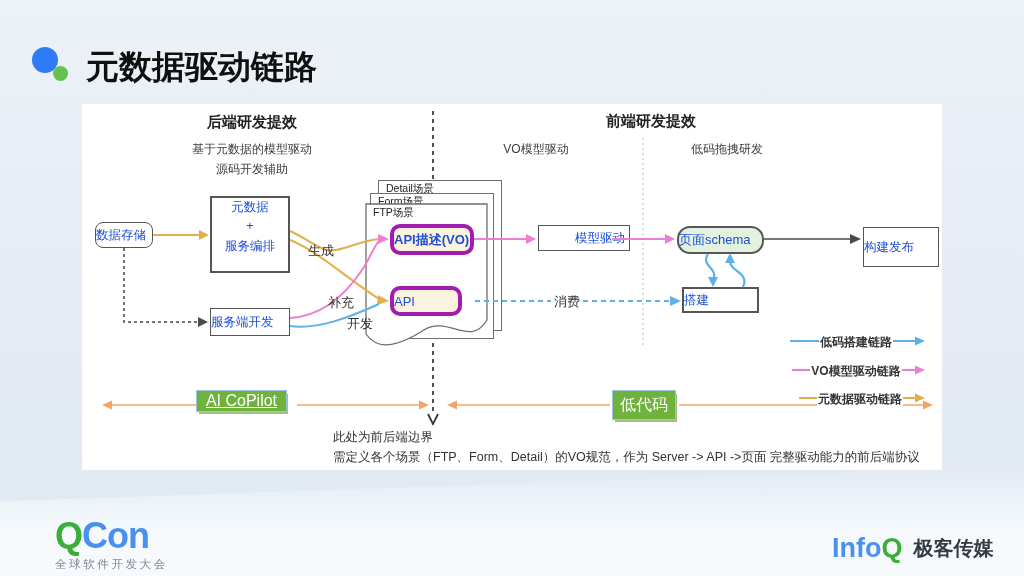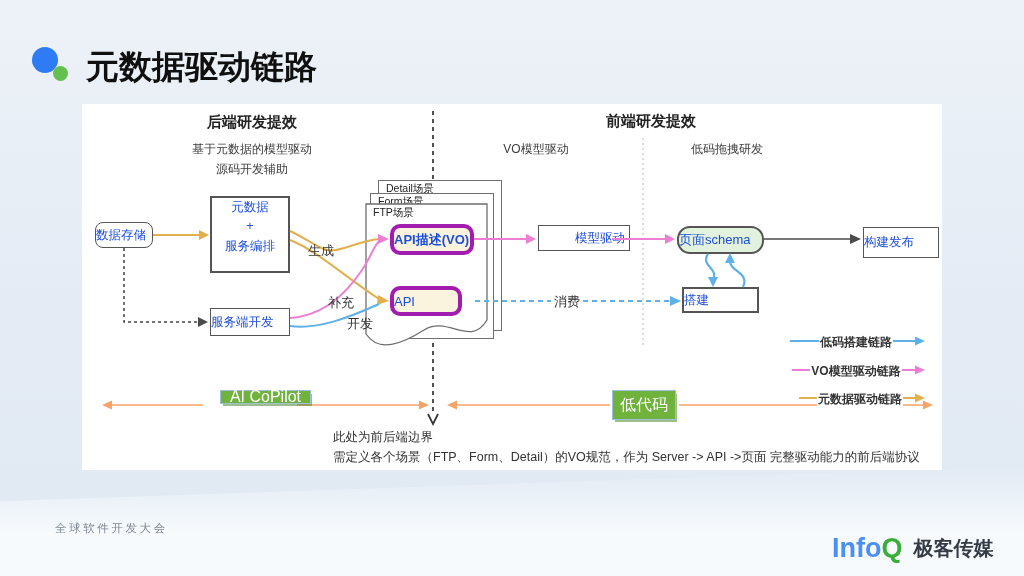--- a/index.html
+++ b/index.html
@@ -94,21 +94,21 @@
   <div>元数据</div>
   <div>+</div>
   <div>服务编排</div>
 </div>
 <div class="abs node" style="left:210px;top:308px;width:80px;height:28px;">服务端开发</div>
 <div class="abs node cream" style="left:390px;top:224px;width:84px;height:31px;font-weight:bold;">API描述(VO)</div>
 <div class="abs node cream" style="left:390px;top:286px;width:72px;height:30px;">API</div>
 <div class="abs node" style="left:538px;top:225px;width:92px;height:26px;padding-left:36px;">模型驱动</div>
 <div class="abs node greenbox" style="left:677px;top:226px;width:87px;height:28px;">页面schema</div>
 <div class="abs node" style="left:682px;top:287px;width:77px;height:26px;border-width:2px;">搭建</div>
-<div class="abs node" style="left:863px;top:227px;width:76px;height:31px;">构建发布</div>
+<div class="abs node" style="left:863px;top:227px;width:76px;height:40px;">构建发布</div>
 
 <svg class="abs svg-layer z5" width="1024" height="576">
 
   <g>
     <path class="s-yellow" d="M153,235 L202,235" fill="none" stroke-width="2"></path>
     <path class="f-yellow" d="M209,235 L199,230 L199,240 Z"></path>
   </g>
 
   <g>
     <path d="M124,248 L124,322 L201,322" fill="none" stroke="#444" stroke-width="1.5" stroke-dasharray="3,3"></path>
@@ -192,30 +192,31 @@
     <path class="s-yellow" d="M799,398 L918,398" fill="none" stroke-width="1.8"></path>
     <path class="f-yellow" d="M925,398 L915,393.5 L915,402.5 Z"></path>
   </g>
 </svg>
 
 <div class="abs edge-label" style="left:308px;top:242px;">生成</div>
 <div class="abs edge-label" style="left:328px;top:294px;">补充</div>
 <div class="abs edge-label" style="left:347px;top:315px;">开发</div>
 <div class="abs edge-label" style="left:551px;top:293px;background:#fff;padding:0 3px;">消费</div>
 
-<div class="abs badge" style="left:220px;top:390px;width:91px;height:14px;">AI CoPilot</div>
+<div class="abs badge" style="left:196px;top:390px;width:91px;height:22px;text-decoration:underline;">AI CoPilot</div>
 <div class="abs badge" style="left:612px;top:390px;width:64px;height:30px;">低代码</div>
 
 <div class="abs legend-label" style="left:788px;top:334px;"><span>低码搭建链路</span></div>
 <div class="abs legend-label" style="left:788px;top:363px;"><span>VO模型驱动链路</span></div>
 <div class="abs legend-label" style="left:792px;top:391px;"><span>元数据驱动链路</span></div>
 
 <div class="abs note" style="left:333px;top:429px;">此处为前后端边界</div>
 <div class="abs note" style="left:333px;top:449px;">需定义各个场景（FTP、Form、Detail）的VO规范，作为 Server -&gt; API -&gt;页面 完整驱动能力的前后端协议</div>
 
 <div class="abs" style="left:55px;top:518px;">
+  <div class="qcon"><span class="g">Q</span><span class="b">Con</span></div>
   <div class="qcon-sub" style="margin-top:3px;">全球软件开发大会</div>
 </div>
 <div class="abs infoq" style="left:832px;top:533px;">
   <span class="info">Info</span>
     <span class="q">Q</span>
   <span class="media">极客传媒</span>
 </div>
 
 </body></html>

